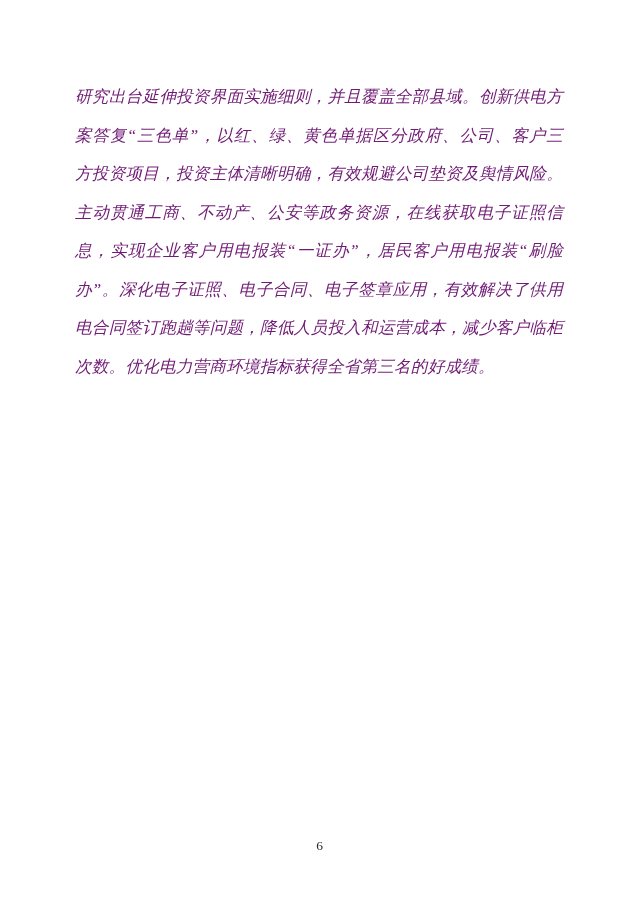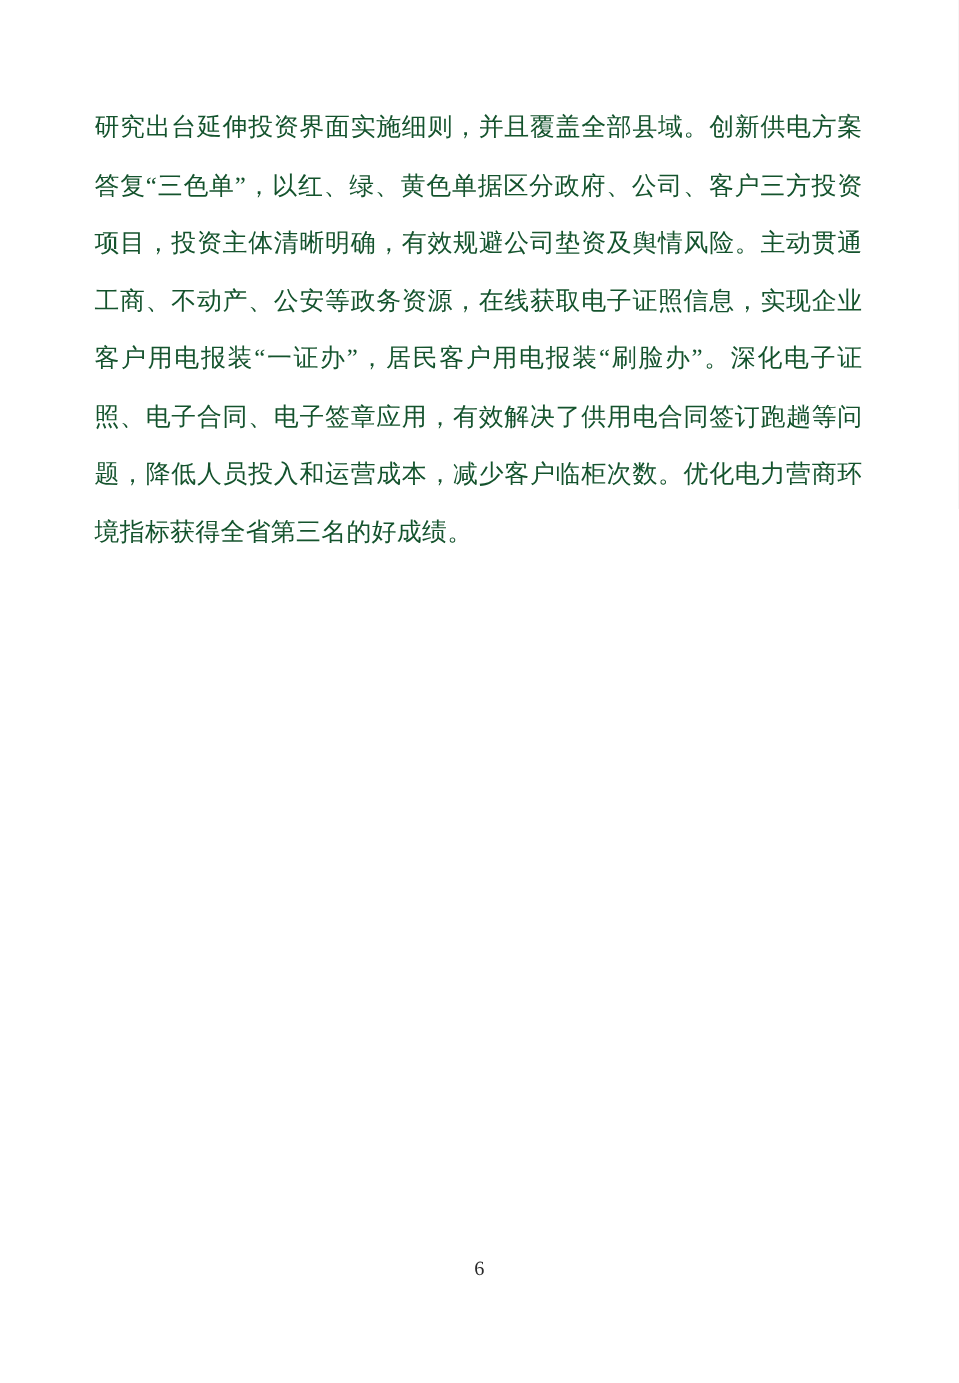--- a/index.html
+++ b/index.html
@@ -21,29 +21,30 @@
     background: #ffffff;
     padding: 0;
   }
   .page-body {
     position: absolute;
     left: 63px;
     top: 66px;
     width: 512px;
   }
   .para {
-    margin: 0;
+    margin: 12px;
     font-size: 16.6px;
     line-height: 38.5px;
-    color: #14532d;
+    color: #701a75;
     text-align: justify;
     text-justify: inter-ideograph;
     letter-spacing: 0.2px;
     text-indent: 0;
     font-family: "Liberation Serif", "DejaVu Serif", serif;
+    font-style: italic;
   }
   .page-number {
     position: absolute;
     left: 0;
     right: 0;
     top: 838px;
     text-align: center;
     font-size: 13.5px;
     color: #2a2a2a;
     font-family: "Liberation Serif", "DejaVu Serif", serif;

